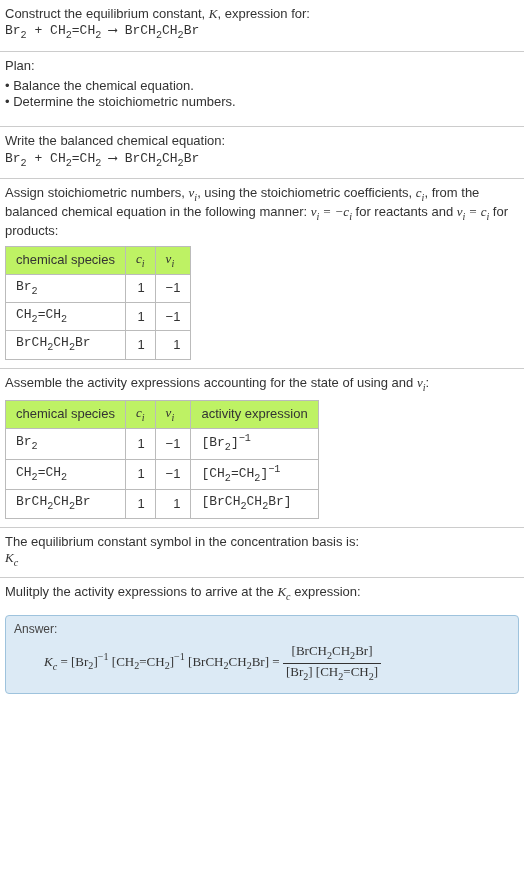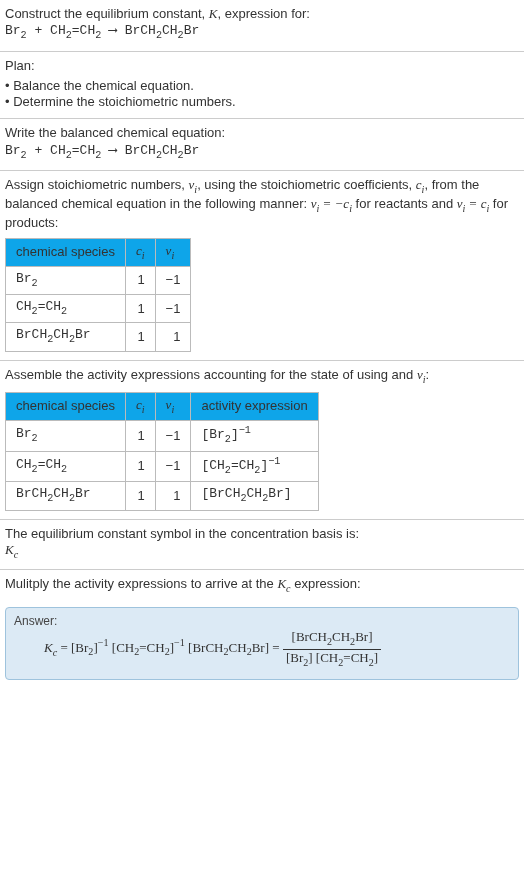--- a/index.html
+++ b/index.html
@@ -4,29 +4,29 @@
 <style>
 body{margin:0;font-family:'Segoe UI',Arial,sans-serif;font-size:13px;color:#333;background:#fff;width:524px;line-height:1.25}
 .section{padding:6px 5px 8px}
 .sep{height:1px;background:#ccc;margin:0 0}
 .hdr{font-size:13px}
 .eq{font-family:Liberation Mono, monospace}
 sub,sup{font-size:.78em}
 .math{font-family:'Cambria Math','Times New Roman',serif;font-style:italic}
 table.stoich{border-collapse:collapse;margin-top:6px}
 table.stoich th,table.stoich td{border:1px solid #bbb;padding:4px 10px;text-align:left;font-weight:normal;font-size:13px}
-table.stoich th{background:#0ea5e9}
+table.stoich th{background:#bef264}
 table.stoich td.num{text-align:right}
 .answerbox{background:#dceaf5;border:1px solid #9ec3dd;border-radius:4px;padding:6px 8px 10px;margin:4px 5px 8px}
-.anslbl{font-size:12px;color:#444;}
+.anslbl{font-size:12px;color:#444;margin-bottom:6px}
 .ansbody{font-family:'Cambria Math','Times New Roman',serif;font-size:13px;margin-left:30px;white-space:nowrap}
 .frac{display:inline-block;vertical-align:middle;text-align:center}
 .frac .num{display:block;padding:0 3px;border-bottom:1px solid #333}
 .frac .den{display:block;padding:0 3px}
-ul.plan{list-style:none;margin:4px 0 0;padding:0}
+ul.plan{list-style:none;margin:4px 0 8px;padding:0}
 ul.plan li:before{content:"• ";}
 </style>
 </head>
 <body>
 
 <div class="section">
 <span>Construct the equilibrium constant, </span><span class="math">K</span><span>, expression for:</span><br>
 <span class="eq"><span>Br</span><sub>2</sub><span> + </span><span>CH</span><sub>2</sub><span>=CH</span><sub>2</sub><span> ⟶ </span><span>BrCH</span><sub>2</sub><span>CH</span><sub>2</sub><span>Br</span></span>
 </div>
 <div class="sep"></div>

